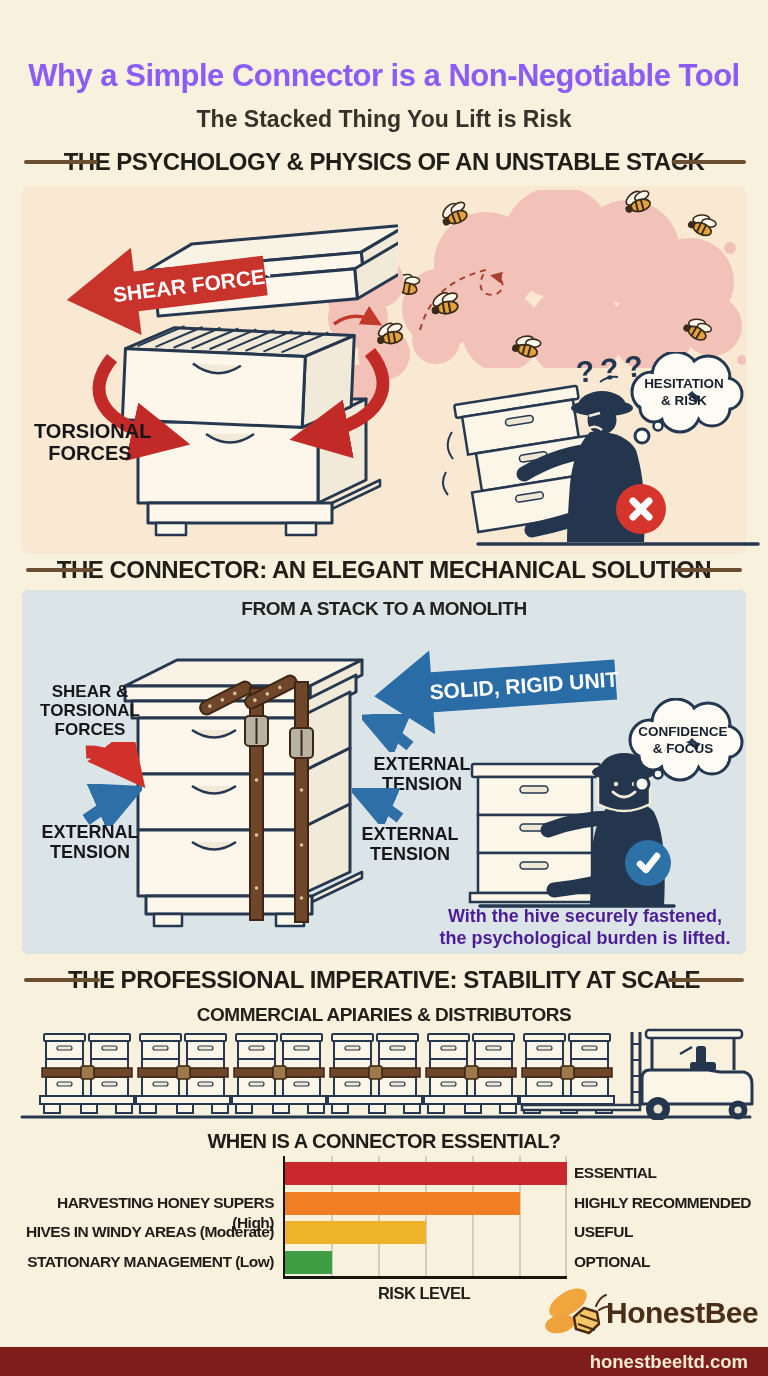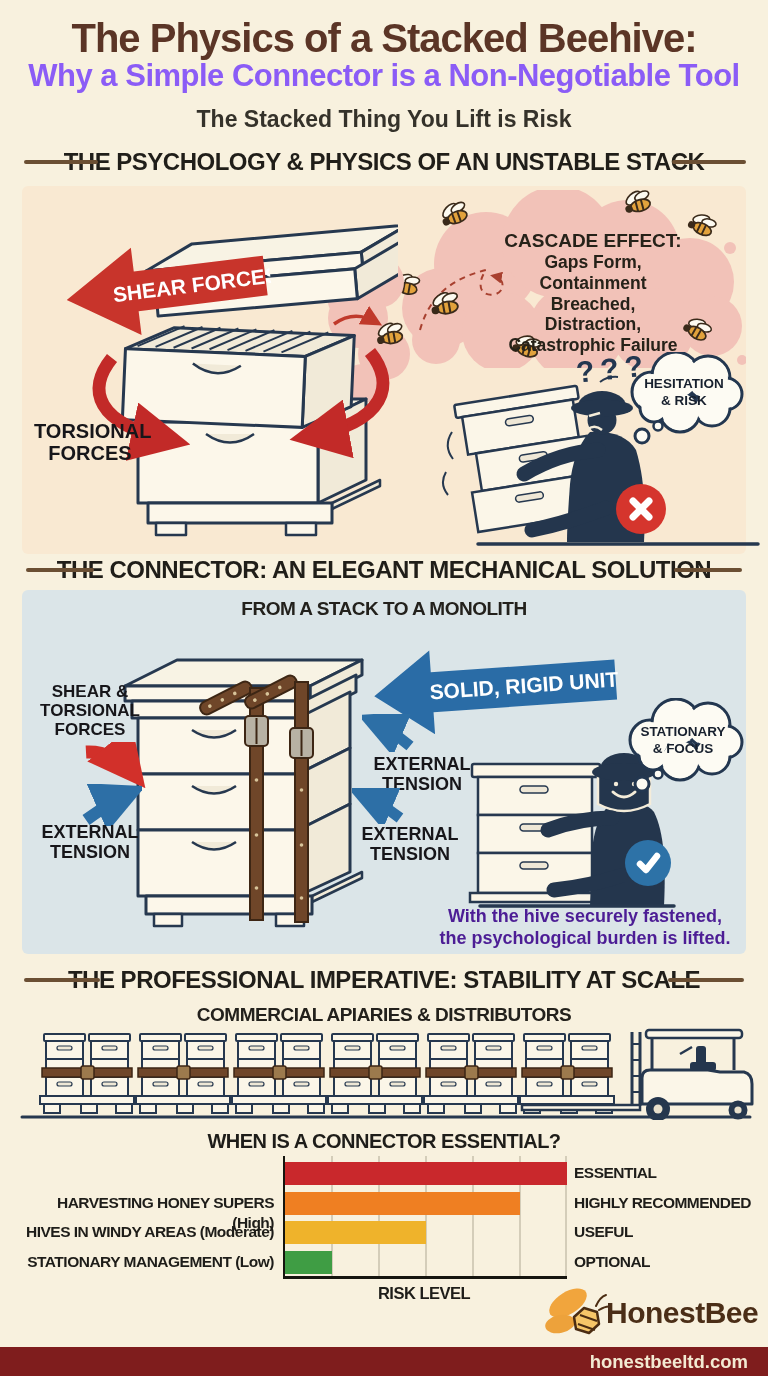--- a/index.html
+++ b/index.html
@@ -36,21 +36,20 @@
   .botbar{left:0;top:1347px;width:768px;height:29px;background:#7f1d1d;}
   .botbar span{display:block;text-align:right;padding-right:20px;font-size:18.5px;font-weight:700;color:#f3ead2;line-height:29px;}
   svg{display:block;}
   svg text{font-family:"Liberation Sans",sans-serif;}
 </style>
 </head>
 <body>
 
 <div class="page">
 
-  <div class="abs ctr title1">The Physics of a Stacked Beehive:</div>
   <div class="abs ctr title2">Why a Simple Connector is a Non-Negotiable Tool</div>
   <div class="abs ctr subtitle">The Stacked Thing You Lift is Risk</div>
 
   <div class="abs ctr sec-head cond" style="top:148px;">THE PSYCHOLOGY &amp; PHYSICS OF AN UNSTABLE STACK</div>
   <div class="abs dash" style="left:24px;top:160px;width:74px;"></div>
   <div class="abs dash" style="left:672px;top:160px;width:74px;"></div>
 
   <div class="abs panel panel1"></div>
 
   <svg class="abs" style="left:390px;top:190px;" width="356" height="178" viewBox="0 0 356 178">
@@ -85,27 +84,20 @@
     <g>
       <use href="#bee" transform="translate(248,16) rotate(-15) scale(1.25)"></use>
       <use href="#bee" transform="translate(310,38) rotate(25) scale(1.2)"></use>
       <use href="#bee" transform="translate(65,28) rotate(-20) scale(1.25)"></use>
       <use href="#bee" transform="translate(15,98) rotate(10) scale(1.2)"></use>
       <use href="#bee" transform="translate(55,118) rotate(-10) scale(1.3)"></use>
       <use href="#bee" transform="translate(135,160) rotate(15) scale(1.25)"></use>
       <use href="#bee" transform="translate(305,142) rotate(30) scale(1.2)"></use>
     </g>
   </svg>
-  <div class="abs ctr cloud-text" style="left:498px;top:230px;width:190px;">
-    <div class="t">CASCADE EFFECT:</div>
-    <div class="l">Gaps Form,</div>
-    <div class="l">Containment Breached,</div>
-    <div class="l">Distraction,</div>
-    <div class="l">Catastrophic Failure</div>
-  </div>
 
   <svg class="abs" style="left:300px;top:262px;" width="110" height="140" viewBox="0 0 110 140">
     <defs>
         <marker id="mRed2" markerWidth="6" markerHeight="6" refX="4" refY="3" orient="auto">
           <path d="M0,0 L6,3 L0,6 Z" fill="#c0392b"></path>
         </marker>
       </defs>
     <g fill="#f2c2b8">
         <circle cx="78" cy="20" r="26"></circle>
         <circle cx="58" cy="56" r="30"></circle>
@@ -406,21 +398,21 @@
           <circle cx="86" cy="27" r="20"></circle>
         <circle cx="104" cy="44" r="14"></circle>
           <circle cx="90" cy="58" r="16"></circle>
           <circle cx="58" cy="62" r="18"></circle>
           <circle cx="31" cy="58" r="12"></circle>
       </g>
       <circle cx="20" cy="86" r="7" stroke="#233750" stroke-width="3" fill="#fdfbf3"></circle>
       <circle cx="36" cy="76" r="4.5" stroke="#233750" stroke-width="2.5" fill="#fdfbf3"></circle>
     </svg>
     <div class="abs ctr bubble-text" style="left:9px;top:26px;width:104px;">
-      <div>STATIONARY</div>
+      <div>CONFIDENCE</div>
       <div>&amp; FOCUS</div>
     </div>
   </div>
 
   <div class="abs badge" style="left:625px;top:840px;width:46px;height:46px;background:#2d72a7;">
     <svg width="28" height="28" viewBox="0 0 28 28">
       <path d="M6,15 L12,21 L23,7" stroke="#ffffff" stroke-width="6.5" stroke-linecap="round" stroke-linejoin="round" fill="none"></path>
     </svg>
   </div>
 

